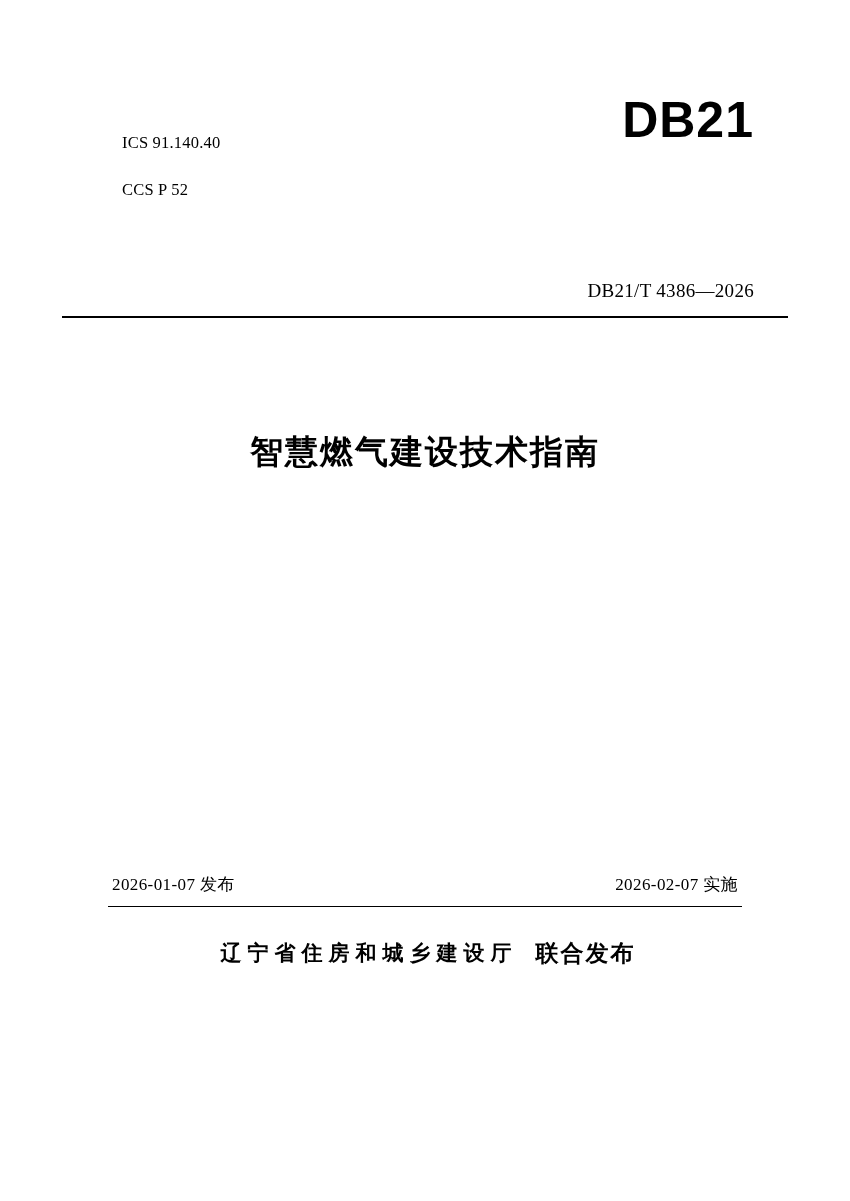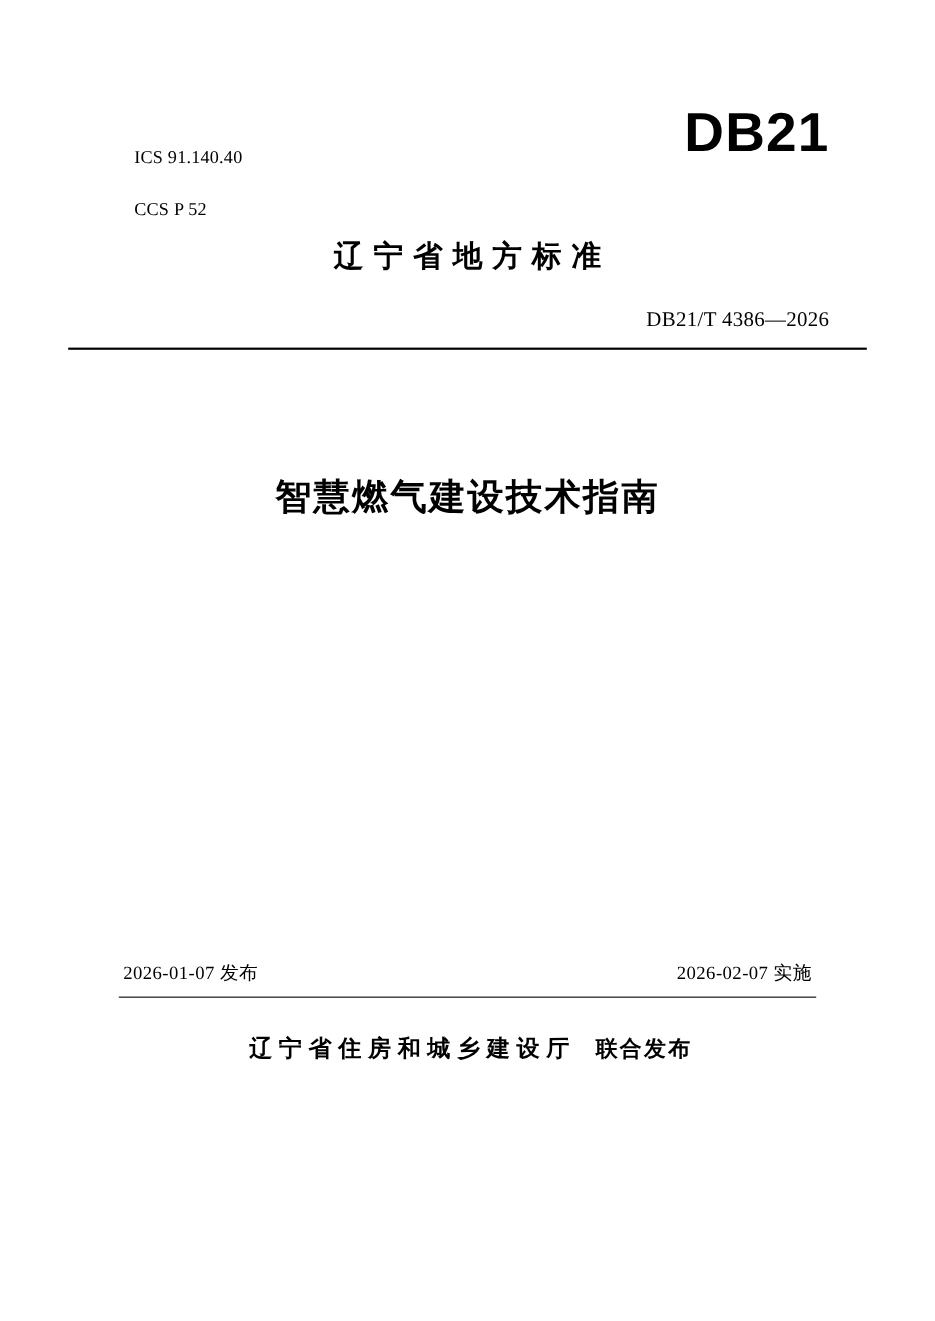--- a/index.html
+++ b/index.html
@@ -131,38 +131,37 @@
     font-size: 21px;
     font-weight: bold;
     letter-spacing: 6px;
     text-indent: 6px;
     line-height: 1.45;
     font-family: "DejaVu Serif", "Liberation Serif", serif;
     gap: 11px;
   }
   .joint-label {
     margin-left: 18px;
-    font-size: 20px;
+    font-size: 23px;
     font-weight: bold;
     letter-spacing: 2px;
     font-family: "DejaVu Serif", "Liberation Serif", serif;
   }
 </style>
 </head>
 <body>
 
 <div class="page">
 
   <div class="db-mark">DB21</div>
 
   <div class="ics-line">ICS 91.140.40</div>
 
   <div class="ccs-line">CCS P 52</div>
 
-  <div class="std-org">辽宁省地方标准</div>
 
   <div class="std-code">DB21/T 4386—2026</div>
 
   <div class="rule-top"></div>
 
   <div class="title-cn">智慧燃气建设技术指南</div>
 
 
   <div class="date-row">
     <span>2026-01-07 发布</span>

